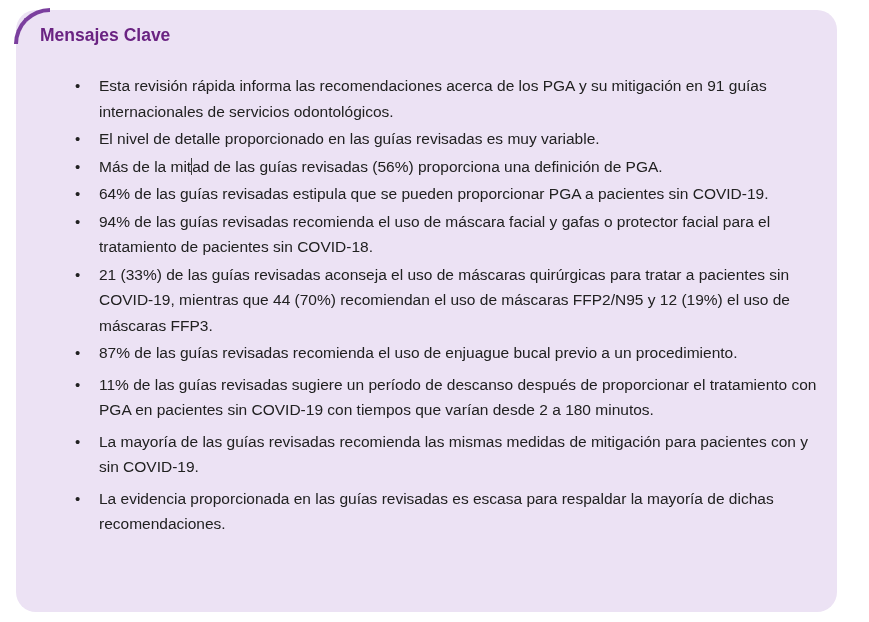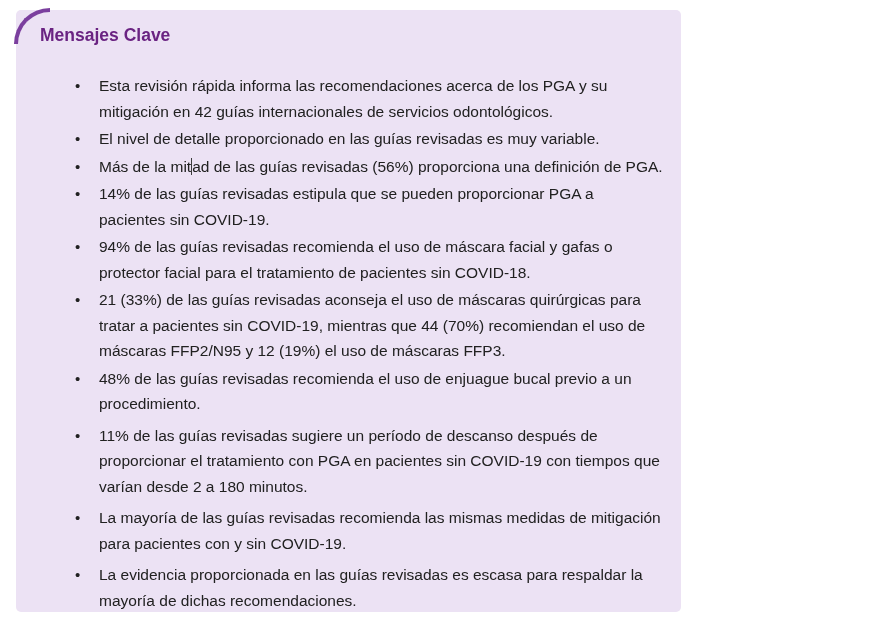--- a/index.html
+++ b/index.html
@@ -14,24 +14,24 @@
   .page {
     position: relative;
     width: 869px;
     height: 622px;
     background: #ffffff;
   }
   .panel {
     position: absolute;
     left: 16px;
     top: 10px;
-    width: 665px;
+    width: 821px;
     height: 602px;
     background: var(--panel-bg, #ece2f4);
-    border-radius: 5px;
+    border-radius: 20px;
     box-sizing: border-box;
   }
   .corner-arc {
     position: absolute;
     left: -2px;
     top: -2px;
     width: 36px;
     height: 36px;
     box-sizing: border-box;
     border-top-left-radius: 36px;
@@ -78,25 +78,25 @@
   }
 </style>
 </head>
 <body>
 
 <div class="page">
   <div class="panel">
     <div class="corner-arc"></div>
     <h2 class="panel-title">Mensajes Clave</h2>
     <ul class="key-messages">
-        <li><span class="bullet">•</span><span>Esta revisión rápida informa las recomendaciones acerca de los PGA y su mitigación en 42 guías internacionales de servicios odontológicos.</span></li>
+        <li><span class="bullet">•</span><span>Esta revisión rápida informa las recomendaciones acerca de los PGA y su mitigación en 91 guías internacionales de servicios odontológicos.</span></li>
         <li><span class="bullet">•</span><span>El nivel de detalle proporcionado en las guías revisadas es muy variable.</span></li>
         <li><span class="bullet">•</span><span>Más de la mit<span class="caret"></span>ad de las guías revisadas (56%) proporciona una definición de PGA.</span></li>
-        <li><span class="bullet">•</span><span>14% de las guías revisadas estipula que se pueden proporcionar PGA a pacientes sin COVID-19.</span></li>
+        <li><span class="bullet">•</span><span>64% de las guías revisadas estipula que se pueden proporcionar PGA a pacientes sin COVID-19.</span></li>
         <li><span class="bullet">•</span><span>94% de las guías revisadas recomienda el uso de máscara facial y gafas o protector facial para el tratamiento de pacientes sin COVID-18.</span></li>
         <li><span class="bullet">•</span><span>21 (33%) de las guías revisadas aconseja el uso de máscaras quirúrgicas para tratar a pacientes sin COVID-19, mientras que 44 (70%) recomiendan el uso de máscaras FFP2/N95 y 12 (19%) el uso de máscaras FFP3.</span></li>
-        <li><span class="bullet">•</span><span>48% de las guías revisadas recomienda el uso de enjuague bucal previo a un procedimiento.</span></li>
+        <li><span class="bullet">•</span><span>87% de las guías revisadas recomienda el uso de enjuague bucal previo a un procedimiento.</span></li>
         <li><span class="bullet">•</span><span>11% de las guías revisadas sugiere un período de descanso después de proporcionar el tratamiento con PGA en pacientes sin COVID-19 con tiempos que varían desde 2 a 180 minutos.</span></li>
         <li><span class="bullet">•</span><span>La mayoría de las guías revisadas recomienda las mismas medidas de mitigación para pacientes con y sin COVID-19.</span></li>
         <li><span class="bullet">•</span><span>La evidencia proporcionada en las guías revisadas es escasa para respaldar la mayoría de dichas recomendaciones.</span></li>
       </ul>
   </div>
 </div>
 
 </body></html>

